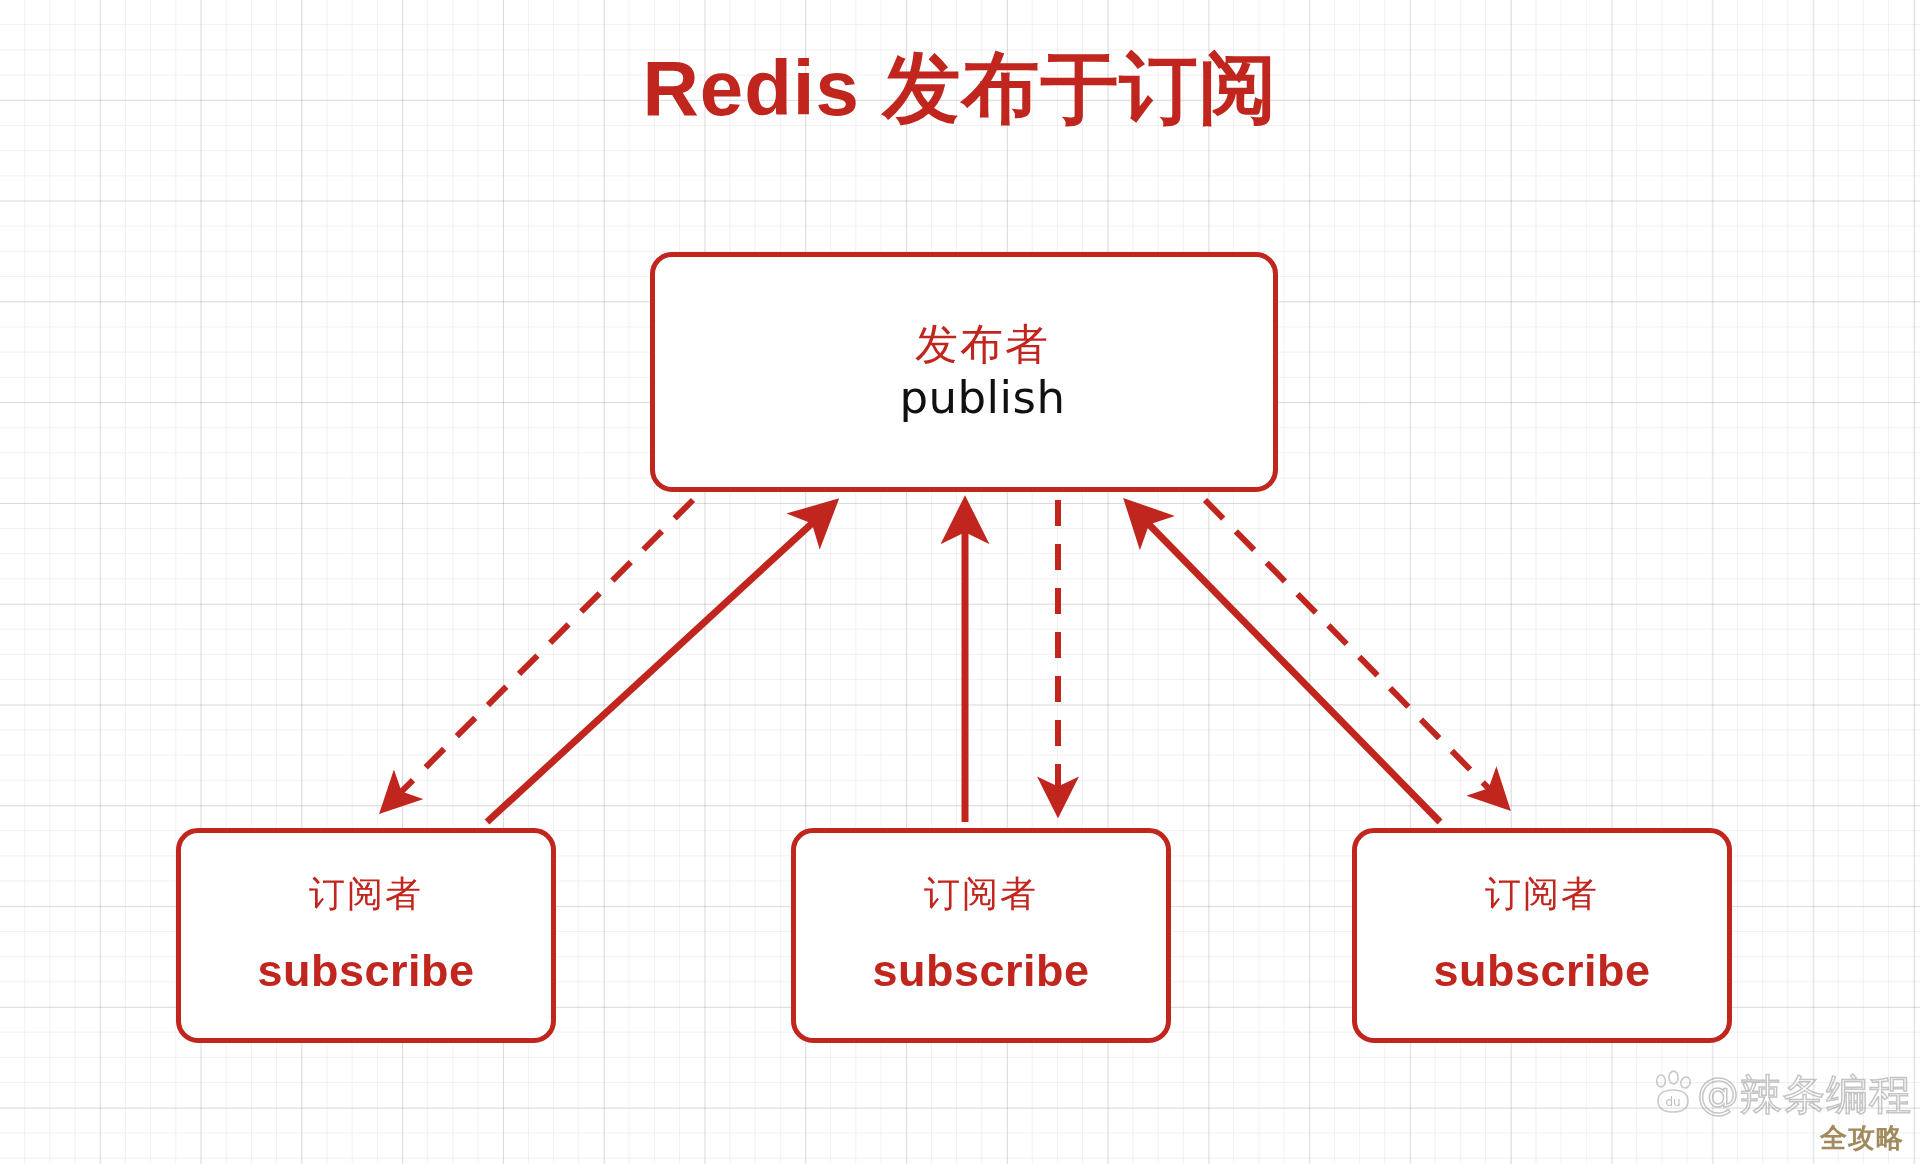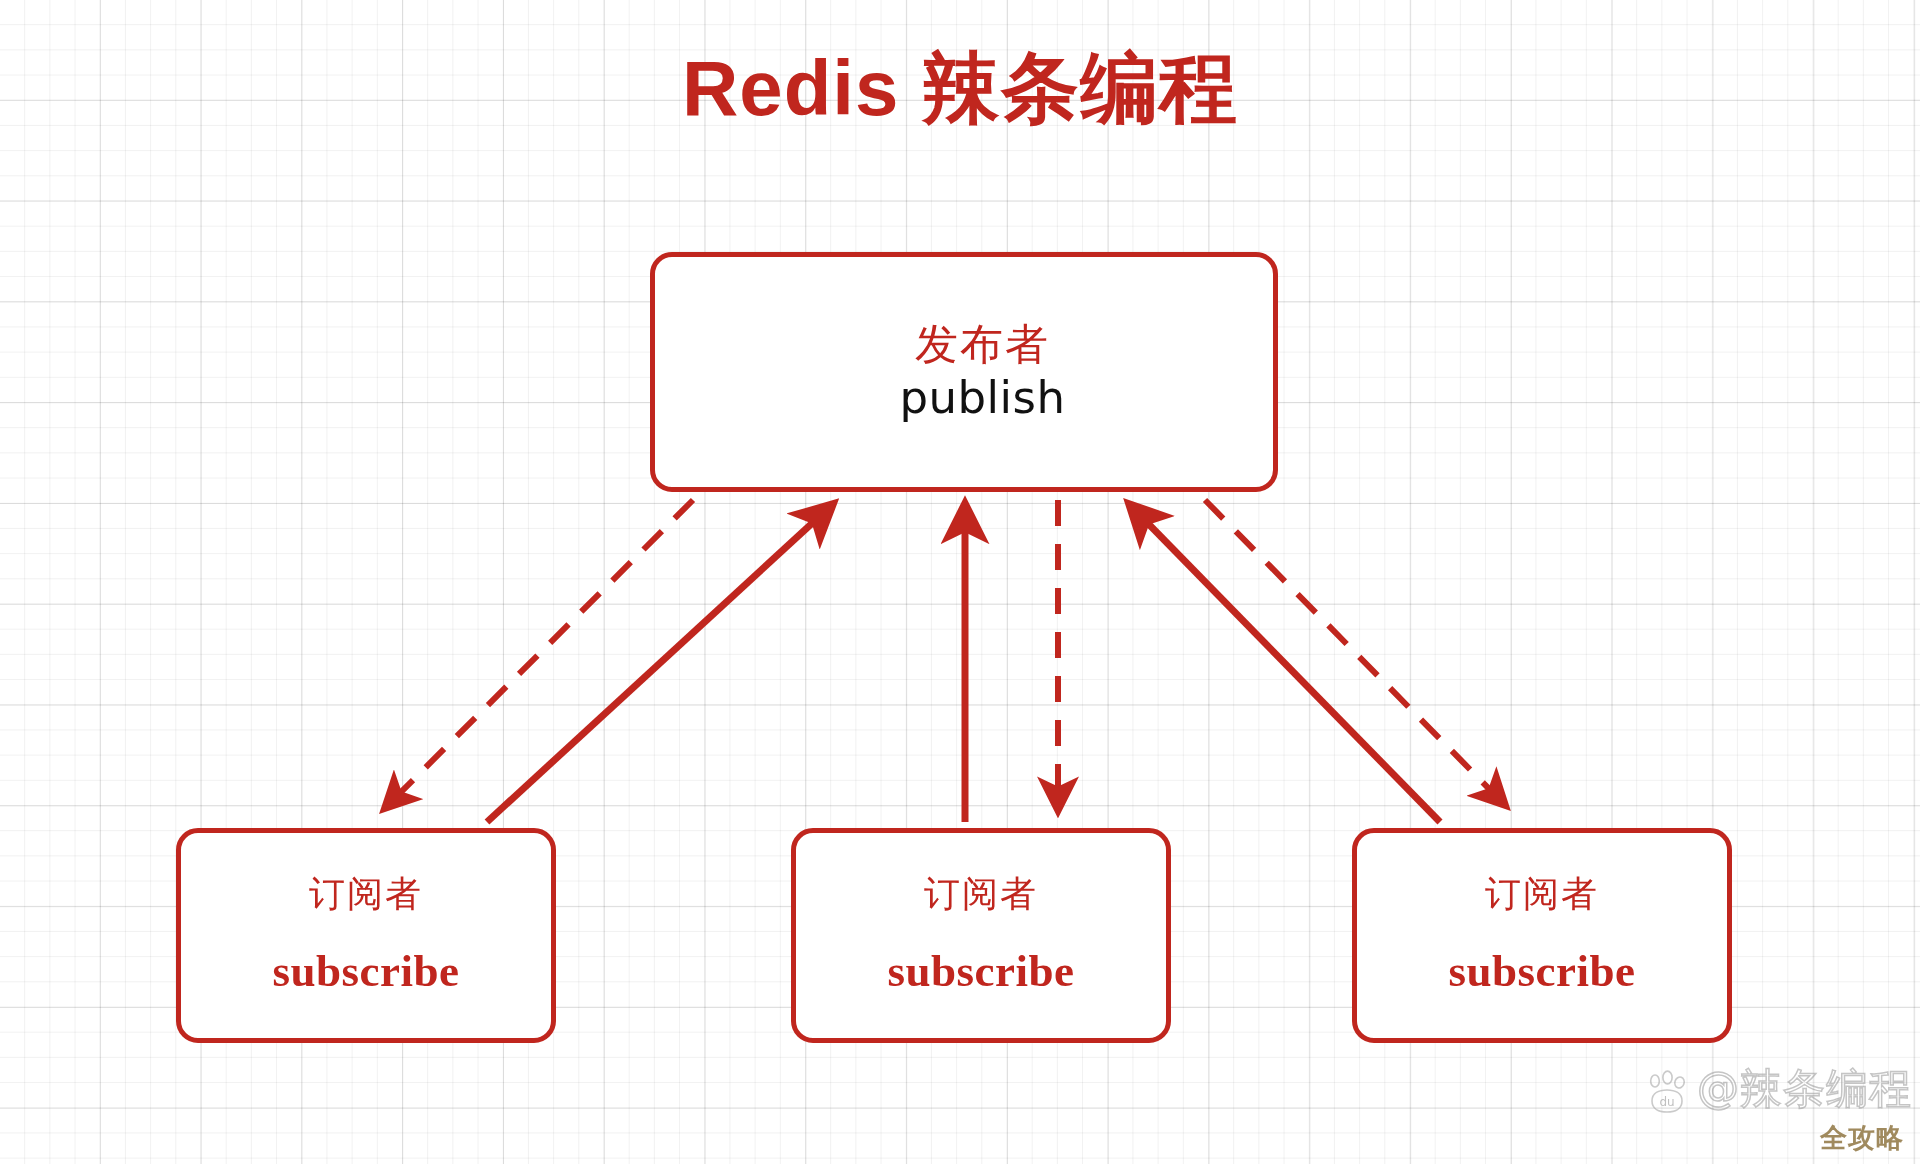--- a/index.html
+++ b/index.html
@@ -85,21 +85,21 @@
   .node.publisher .en {
     color: #111111;
     font-family: "DejaVu Sans", "Liberation Sans", sans-serif;
   }
   .node.subscriber .cn {
     font-weight: normal;
     font-size: 36px;
   }
   .node.subscriber .en {
     color: #c0261e;
-    font-family: Liberation Serif, serif;
+    font-family: Liberation Sans, sans-serif;
     font-weight: bold;
     font-size: 45px;
     margin-top: 28px;
   }
 
   #node-publisher {
     left: 650px;
     top: 252px;
     width: 628px;
     height: 240px;
@@ -130,22 +130,21 @@
     right: 8px;
     bottom: 8px;
     z-index: 20;
     display: flex;
     flex-direction: column;
     align-items: flex-end;
     user-select: none;
   }
   #wm-row {
     display: flex;
-    align-items: flex-start;
-    gap: 6px;
+    align-items: flex-end;
     margin-top: 16px;
   }
   #wm-paw {
     width: 48px;
     height: 48px;
     position: relative;
   }
   #wm-text {
     font-size: 42px;
     color: transparent;
@@ -161,21 +160,21 @@
     letter-spacing: 1px;
     margin-top: 4px;
     margin-right: 8px;
   }
 </style>
 </head>
 <body>
 
 <div id="canvas">
 
-  <div id="title">Redis 辣条编程</div>
+  <div id="title">Redis 发布于订阅</div>
 
   <svg id="arrows" viewBox="0 0 1920 1164" width="1920" height="1164">
     <defs>
       <marker id="arrowhead" markerWidth="7" markerHeight="7" refX="5.6" refY="3.5" orient="auto" markerUnits="strokeWidth">
         <path d="M0,0 L7,3.5 L0,7 L1.7,3.5 Z" fill="#c0261e"></path>
       </marker>
     </defs>
 
     <g>
       <line x1="693" y1="500" x2="385" y2="808" stroke="#c0261e" stroke-width="6" stroke-dasharray="26 18" marker-end="url(#arrowhead)"></line>

